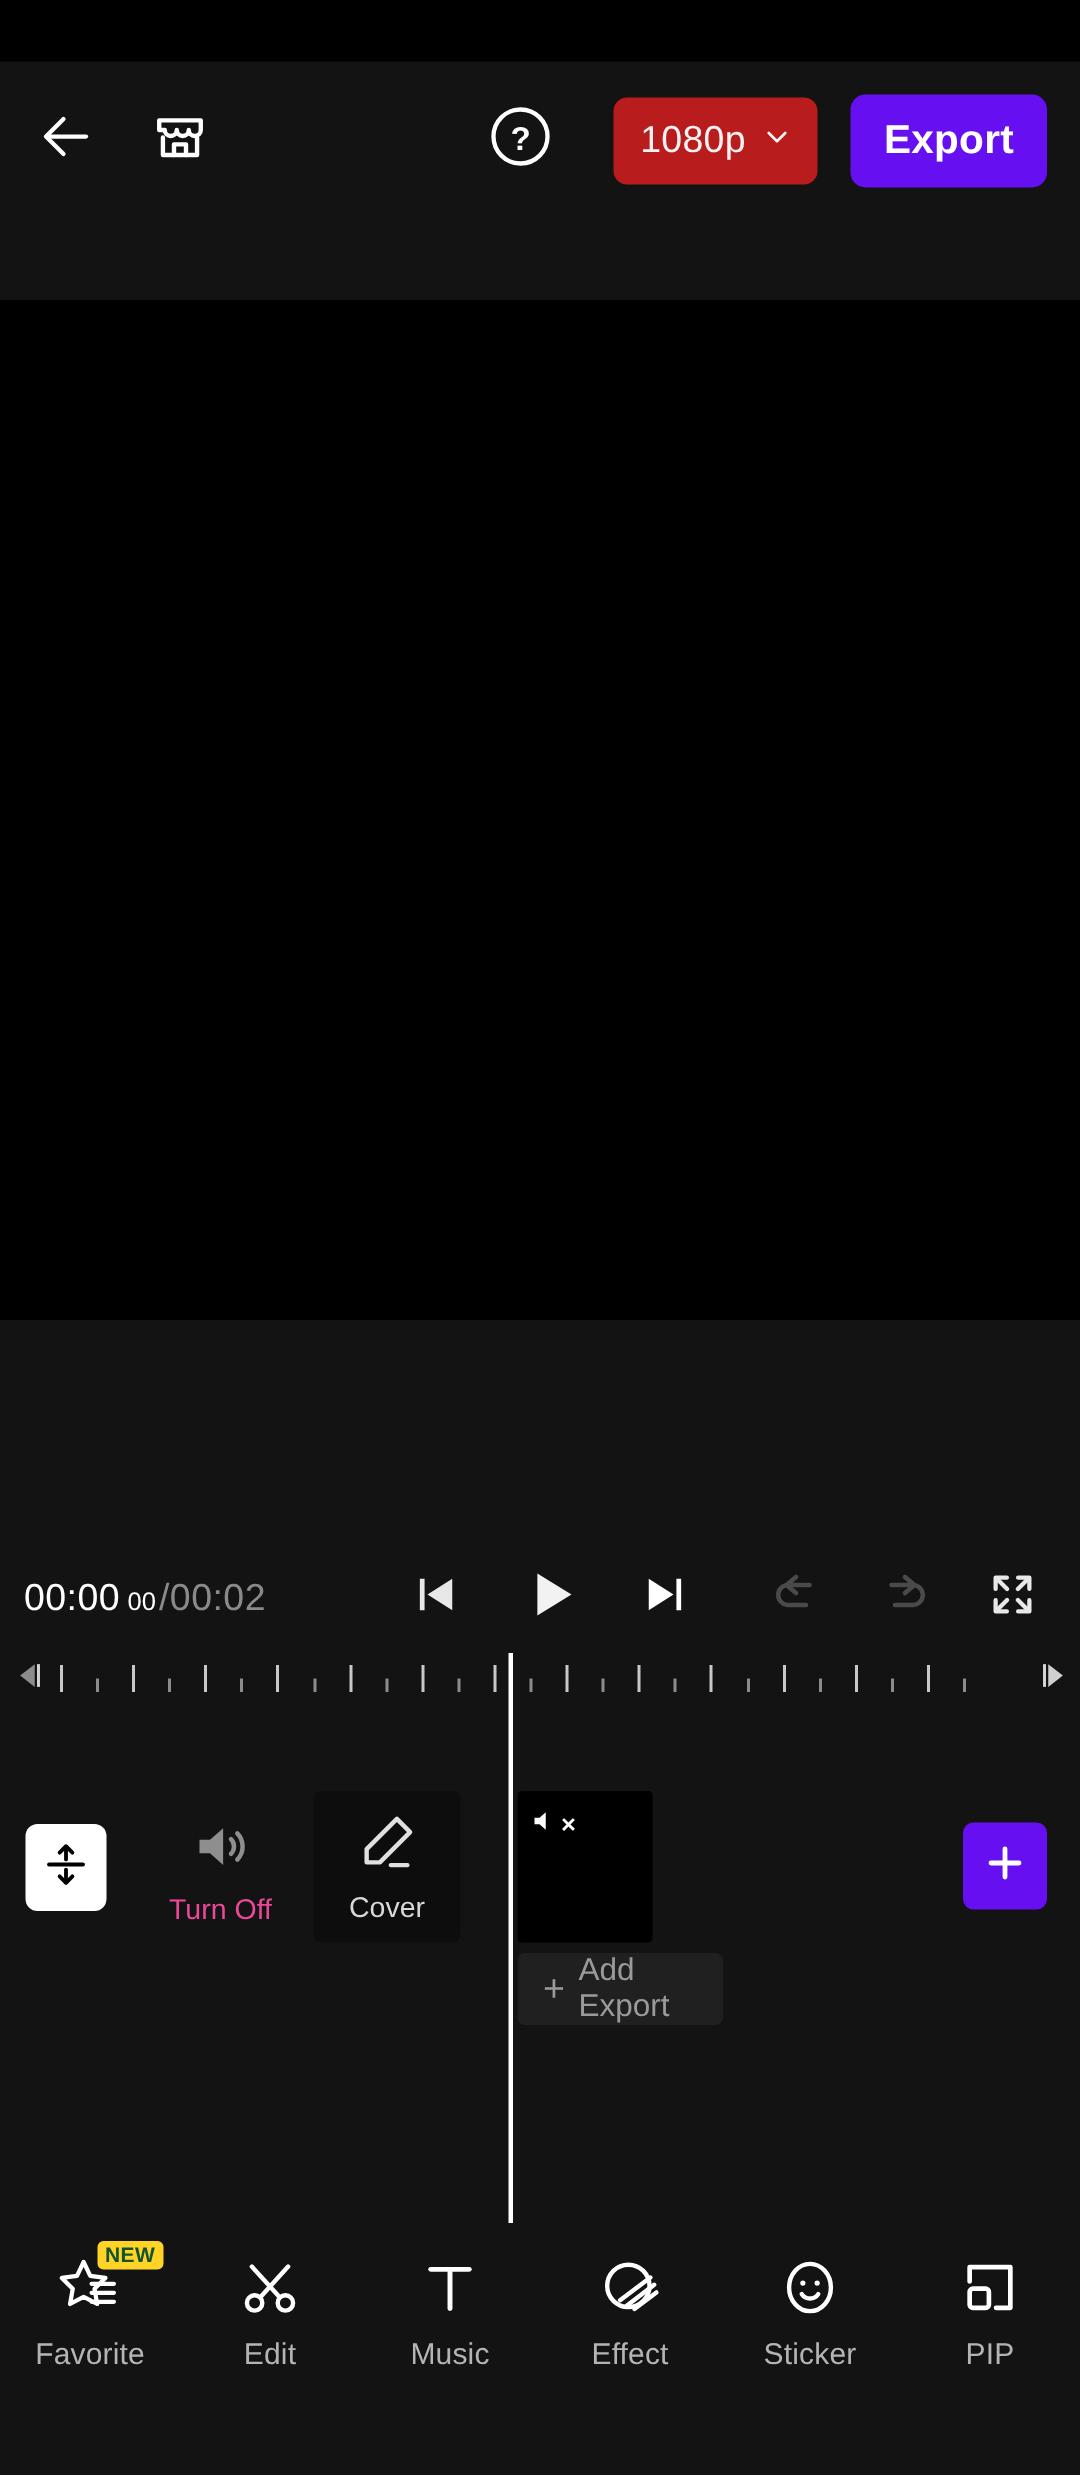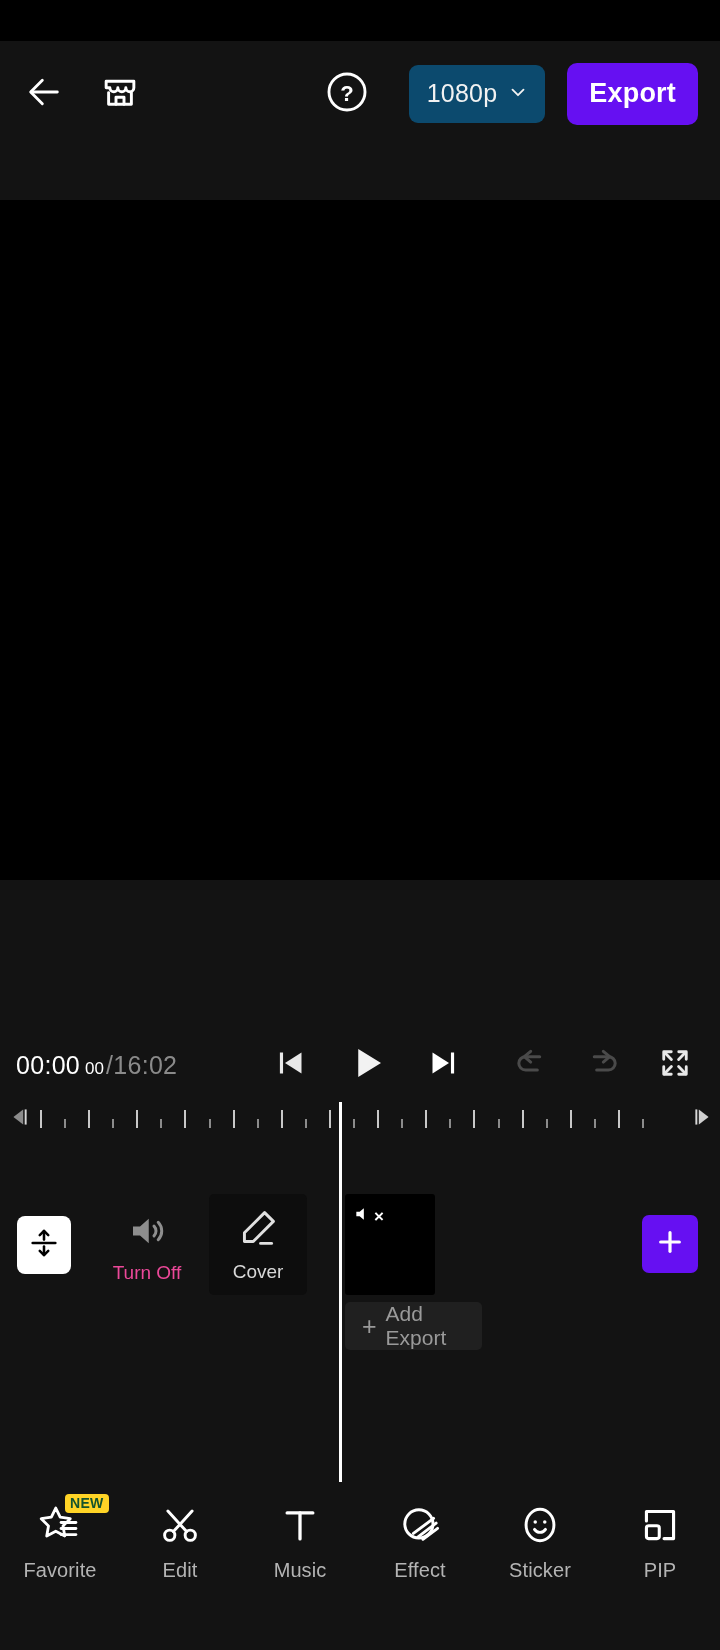--- a/index.html
+++ b/index.html
@@ -50,21 +50,21 @@
     display: flex; align-items: center; justify-content: center;
   }
   .topbar-spacer { flex: 1 1 auto; }
   .help-btn {
     width: 56px; height: 56px;
     display: flex; align-items: center; justify-content: center;
     margin-right: 34px;
   }
   .res-chip {
     height: 58px;
-    background: #0c4a6e;
+    background: #b91c1c;
     border-radius: 9px;
     display: flex;
     align-items: center;
     padding: 0 16px 0 18px;
     gap: 10px;
     margin-right: 22px;
   }
   .res-chip .res-label {
     font-size: 25px;
     color: #f2f2f2;
@@ -326,21 +326,21 @@
 
 <div class="preview"></div>
 
 <div class="lower"></div>
 
 <div class="transport">
 
   <div class="timecode">
     <span class="tc-main">00:00</span>
     <span class="tc-frames">00</span>
-    <span class="tc-total">/16:02</span>
+    <span class="tc-total">/00:02</span>
   </div>
 
   <div class="transport-spacer"></div>
 
   <div class="t-btn">
     <span>
       <svg width="36" height="36" viewBox="0 0 24 24">
         <rect x="4.6" y="5" width="2.1" height="14" fill="#e8e8e8"></rect>
         <polygon points="19,5 19,19 8,12" fill="#e8e8e8"></polygon>
       </svg>

